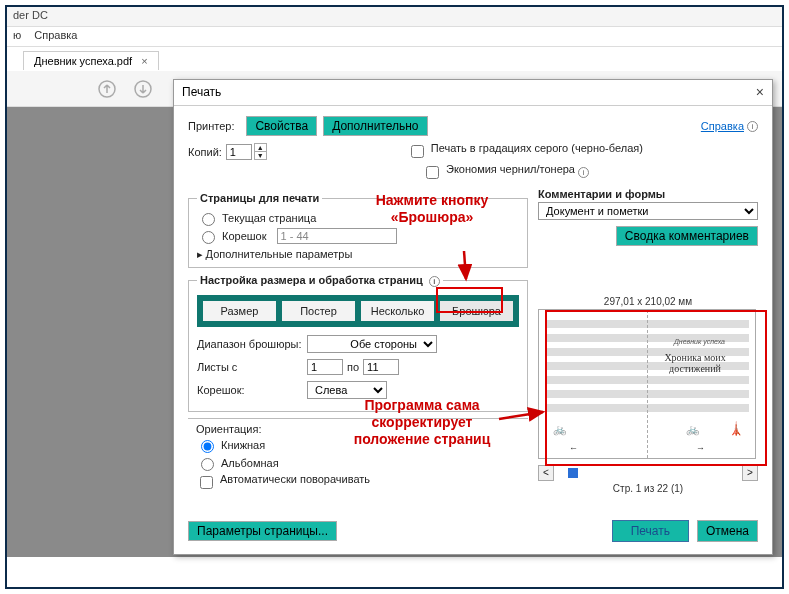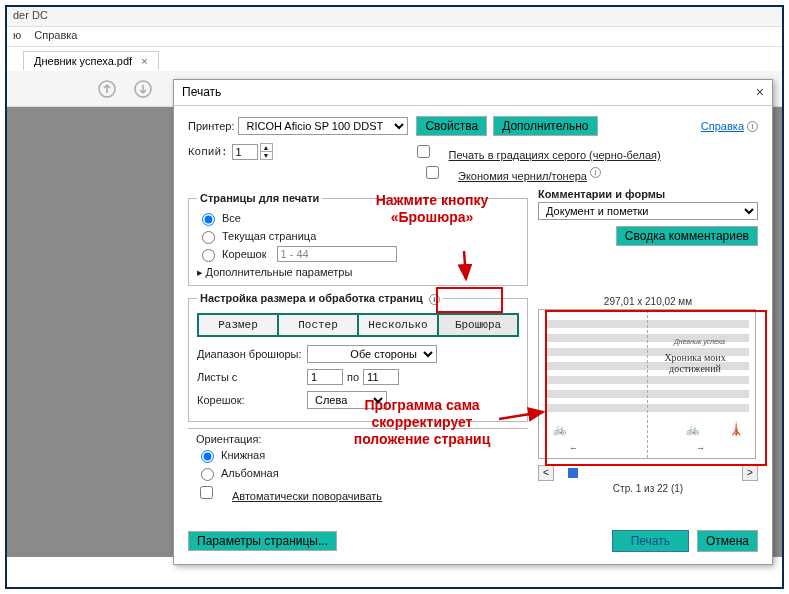--- a/index.html
+++ b/index.html
@@ -17,25 +17,25 @@
   .tb-right { float: right; margin-right: 20px; }
   .white-strip { position: absolute; left: 0; right: 0; bottom: 0; height: 30px; background: #fff; }
 
   .dialog { position: absolute; left: 166px; top: 72px; width: 600px; background: #fff; border: 1px solid #999; box-shadow: 2px 2px 6px rgba(0,0,0,0.3); z-index: 10; }
   .dlg-title { height: 26px; padding: 5px 8px; font-size: 12px; border-bottom: 1px solid #ccc; position: relative; }
   .dlg-close { position: absolute; right: 8px; top: 4px; font-size: 14px; cursor: pointer; color: #444; }
   .dlg-body { padding: 10px 14px 8px 14px; font-size: 11px; color: #222; }
   .row { display: flex; align-items: center; margin-bottom: 6px; flex-wrap: wrap; }
   .btn { border: 1px solid #aaa; background: #14b8a6; padding: 2px 8px; font-size: 12px; cursor: pointer; }
   select, input[type=text] { border: 1px solid #999; font-size: 11px; padding: 1px 3px; background: #fff; }
-  .chk { display: flex; align-items: flex-end; gap: 16px; font-size: 11px; text-decoration: underline; }
+  .chk { display: flex; align-items: flex-start; gap: 4px; font-size: 11px; }
   .info-icon { display:inline-block; width:11px; height:11px; border:1px solid #888; border-radius:50%; font-size:8px; text-align:center; line-height:10px; color:#666; margin-left:3px;}
   .radio { display: flex; align-items: center; gap: 4px; margin: 2px 0; }
   .sizing-btns { display: flex; gap: 0; margin-top: 4px; }
-  .sizing-btn { border: 2px solid #0f766e; background: #f3f3f3; padding: 4px 0; font-size: 11px; text-align: center; flex: 1; cursor: pointer; font-family: Liberation Mono, monospace; }
+  .sizing-btn { border: 6px solid #0f766e; background: #f3f3f3; padding: 4px 0; font-size: 11px; text-align: center; flex: 1; cursor: pointer; }
   .sizing-btn + .sizing-btn { border-left: none; }
   .link { color: #0066cc; text-decoration: underline; cursor: pointer; }
   .left-col { float: left; width: 340px; }
   .right-col { float: right; width: 220px; }
   .clear { clear: both; }
   .preview-label { font-size: 10px; color: #333; text-align: center; margin-bottom: 2px; }
   .preview-box { width: 218px; height: 150px; border: 1px solid #aaa; background: #fff; position: relative; }
   .preview-box .stripes { position: absolute; left: 6px; right: 6px; top: 10px; bottom: 20px; }
   .stripe { height: 8px; background: #ddd; margin-bottom: 6px; }
   .fold { position: absolute; left: 50%; top: 0; bottom: 0; border-left: 1px dashed #aaa; }
@@ -104,31 +104,28 @@
   <div class="white-strip"></div>
 
   <div class="dialog">
     <div class="dlg-title">
       <span>Печать</span>
       <span class="dlg-close">×</span>
     </div>
     <div class="dlg-body">
       <div class="row">
         <span style="margin-right:4px;">Принтер:</span>
-        <select style="width:170px;">
-          <option>RICOH Aficio SP 100 DDST</option>
-        </select>
         <button class="btn" style="margin-left:8px;">Свойства</button>
         <button class="btn" style="margin-left:6px;">Дополнительно</button>
         <span style="flex:1"></span>
         <span class="link">Справка</span>
         <span class="info-icon">i</span>
       </div>
       <div class="row">
-        <span style="margin-right:4px;font-family:Liberation Mono, monospace;">Копий:</span>
+        <span style="margin-right:4px;">Копий:</span>
         <input type="text" style="width: 26px;" value="1">
         <span style="display:inline-flex;flex-direction:column;margin-left:2px;">
           <span style="font-size:7px;line-height:7px;border:1px solid #aaa;padding:0 2px;cursor:pointer;">▲</span>
           <span style="font-size:7px;line-height:7px;border:1px solid #aaa;border-top:none;padding:0 2px;cursor:pointer;">▼</span>
         </span>
         <span style="width:140px;"></span>
         <label class="chk">
           <input type="checkbox" style="">
             <span>Печать в градациях серого (черно-белая)</span>
         </label>
@@ -138,24 +135,20 @@
         <label class="chk">
           <input type="checkbox" style="">
             <span>Экономия чернил/тонера</span>
         </label>
         <span class="info-icon">i</span>
       </div>
 
       <div class="left-col">
         <fieldset>
           <legend>Страницы для печати</legend>
-          <div class="radio">
-              <input type="radio" name="pg" checked="" style="">
-              <span>Все</span>
-            </div>
           <div class="radio">
               <input type="radio" name="pg" style="">
               <span>Текущая страница</span>
             </div>
           <div class="radio">
               <input type="radio" name="pg" style="">
               <span>Корешок</span>
             <input type="text" style="width: 120px; margin-left: 6px; color: rgb(136, 136, 136);" value="1 - 44">
           </div>
           <div style="margin-top:4px;">▸ <span>Дополнительные параметры</span></div>

